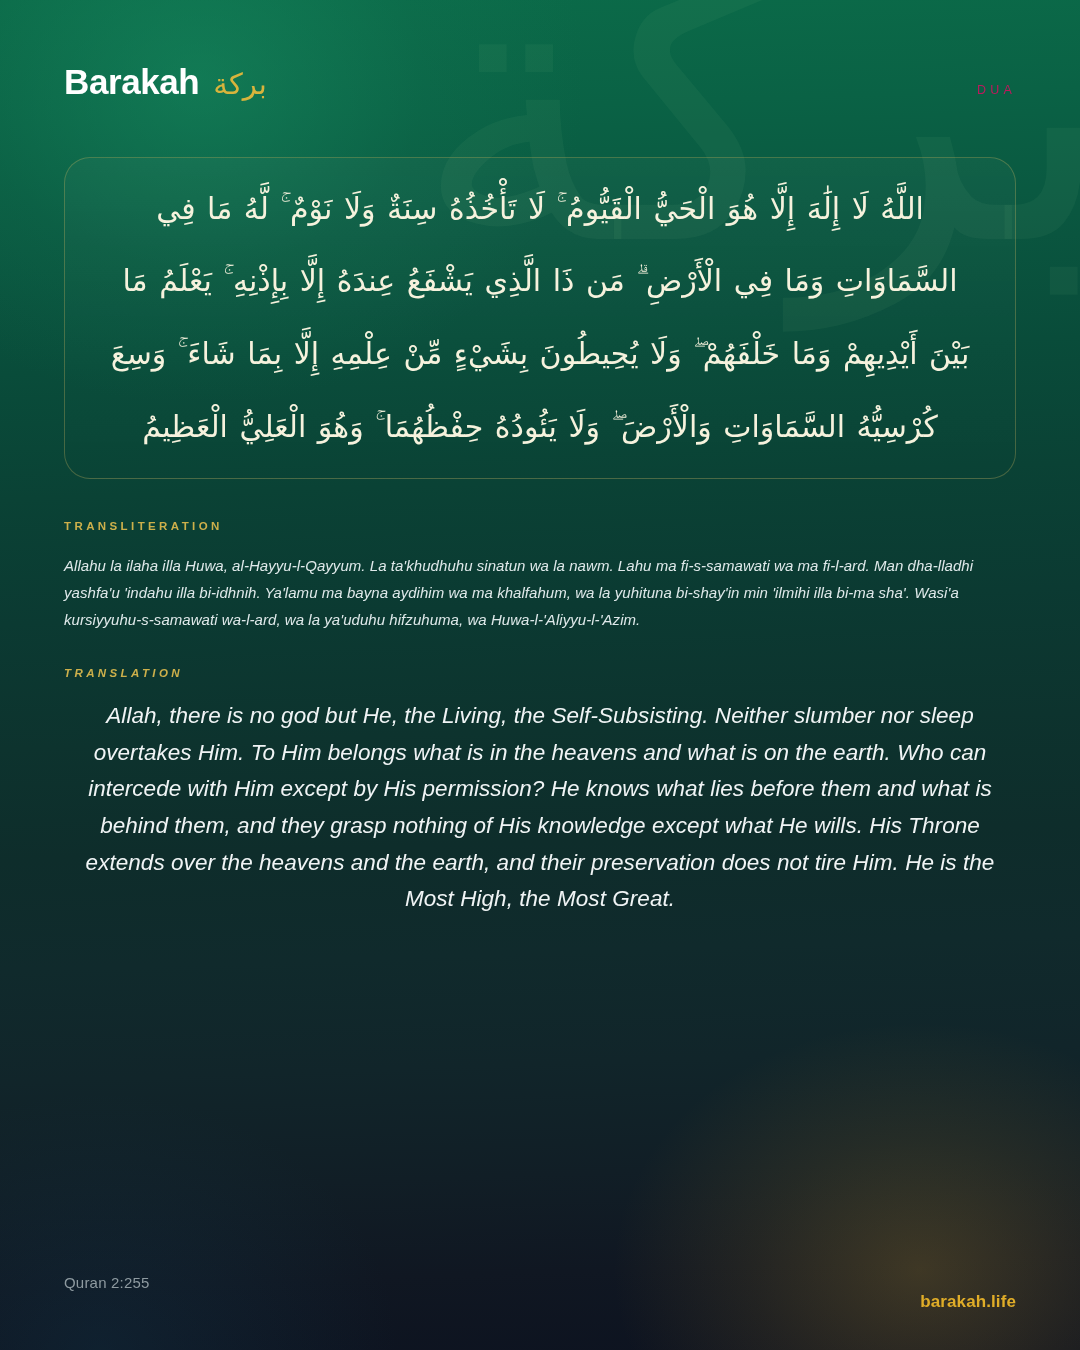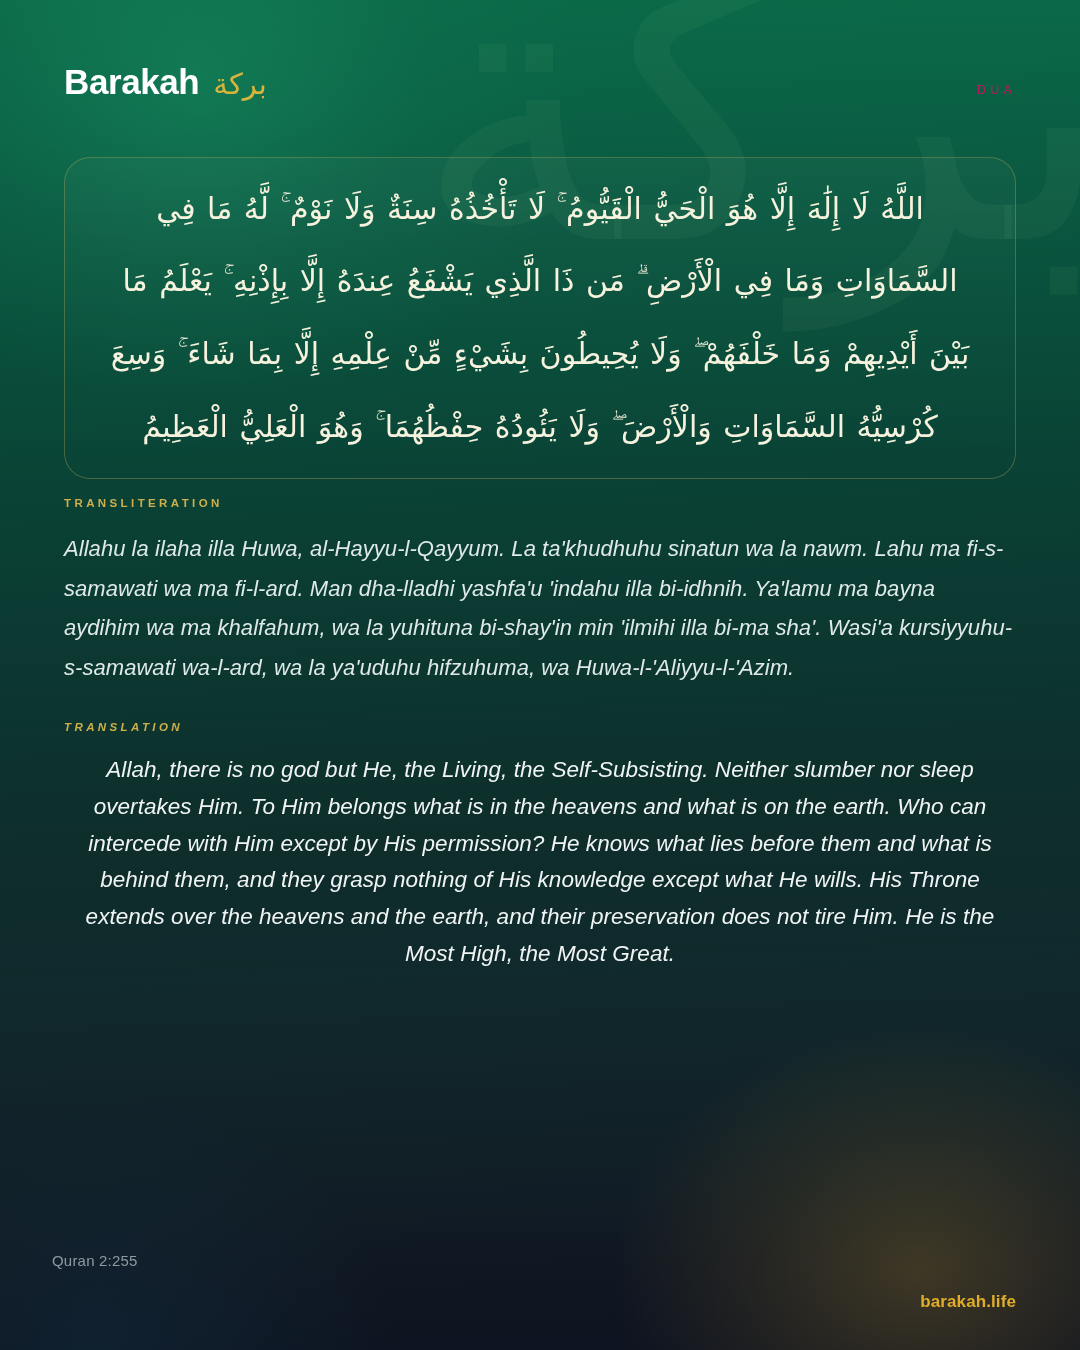--- a/index.html
+++ b/index.html
@@ -144,51 +144,51 @@
     font-family:"DejaVu Sans", sans-serif;
     direction:rtl;
     text-align:center;
     font-size:30px;
     line-height:2.42;
     color:#f6f2dd;
     word-spacing:2px;
   }
 
   
-  .section { margin-top:18px; }
+  .section { margin-top:41px; }
   .section-label {
     font-size:11.5px;
     letter-spacing:3.4px;
     color:#cdb04b;
     font-weight:bold;
   }
   .translit-body {
     margin-top:20px;
-    font-size:22px;
+    font-size:15px;
     line-height:1.80;
     font-style:italic;
     color:#dfe9ea;
     letter-spacing:0.05px;
   }
   .translation-section { margin-top:34px;font-style:italic; }
   .translation-body {
     margin-top:19px;
     font-size:22.5px;
     line-height:1.63;
     color:#f0f4f5;
     letter-spacing:0.05px;
     text-align:center;
   }
 
   
   .footer {
     position:absolute;
-    left:52px; right:64px; bottom:38px;
+    left:64px; right:64px; bottom:38px;
     display:flex;
-    align-items:flex-start;
+    align-items:center;
     justify-content:space-between;
   }
   .footer-ref {
     font-size:15px;
     color:#8e9aa0;
     letter-spacing:0.2px;
   }
   .footer-site {
     font-size:17px;
     color:#e0ad28;

